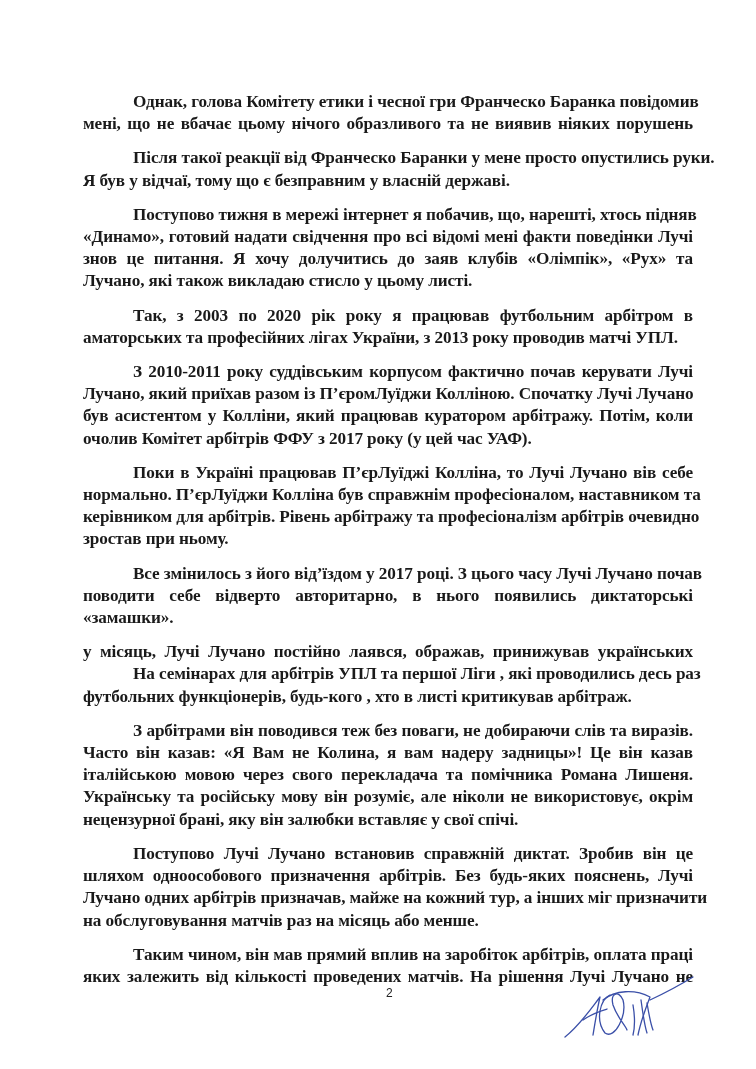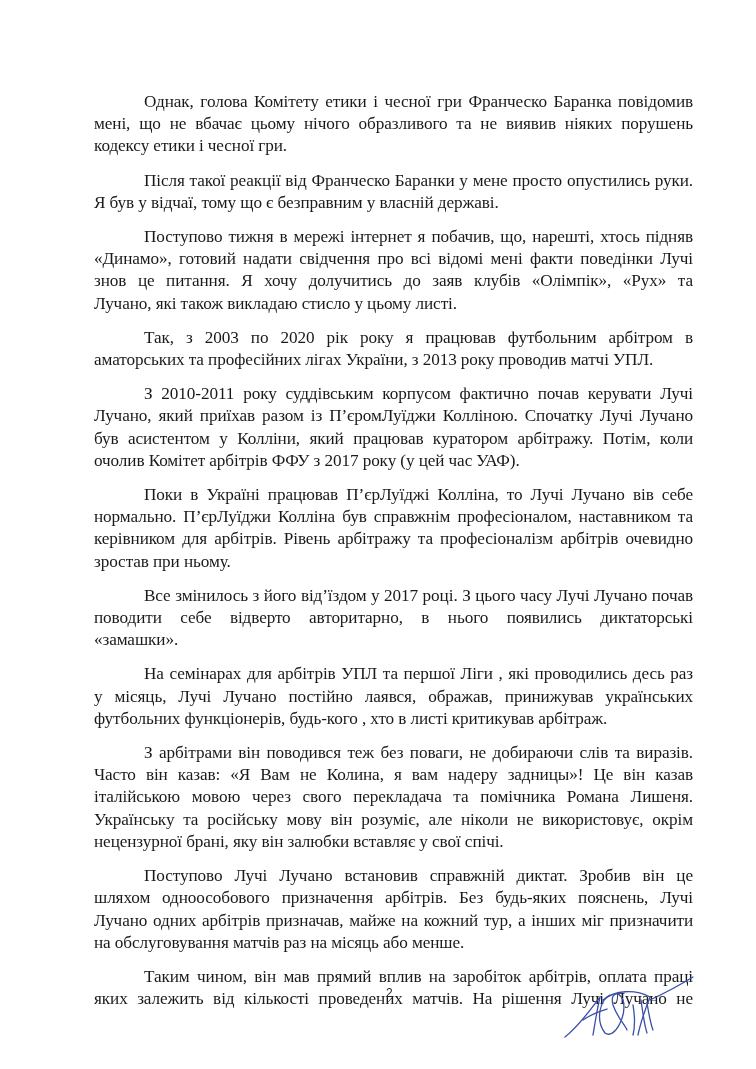--- a/index.html
+++ b/index.html
@@ -15,26 +15,27 @@
     font-family: "Liberation Serif", "DejaVu Serif", serif;
     color: #1a1a1a;
   }
   .page {
     position: absolute;
     left: 82px;
     top: 91px;
     width: 611px;
   }
   .para {
-    margin: 0 0 12px 12px;
+    margin: 0 0 12px 1px;
     font-size: 17.2px;
     line-height: 22.2px;
     text-align: justify;
     text-indent: 50px;
     letter-spacing: -0.1px;
+    font-weight: bold;
   }
   .para .ln {
     display: block;
     text-align: justify;
     text-align-last: justify;
     white-space: nowrap;
   }
   .para .ln.last {
     text-align-last: left;
   }
@@ -60,21 +61,20 @@
   }
 </style>
 </head>
 <body>
 
 <div class="page">
 
   <p class="para">
     <span class="ln first">Однак, голова Комітету етики і чесної гри Франческо Баранка  повідомив</span>
     <span class="ln">мені, що не вбачає  цьому нічого образливого та не виявив ніяких порушень</span>
-    <span class="ln last">кодексу етики і чесної гри.</span>
   </p>
 
   <p class="para">
     <span class="ln first">Після такої реакції від Франческо Баранки у мене просто опустились руки.</span>
     <span class="ln last">Я був у відчаї, тому  що є безправним у власній державі.</span>
   </p>
 
   <p class="para">
     <span class="ln first">Поступово тижня  в мережі інтернет  я побачив, що, нарешті, хтось підняв</span>
     <span class="ln">«Динамо»,  готовий надати свідчення про всі відомі мені факти поведінки Лучі</span>
@@ -101,22 +101,22 @@
     <span class="ln last">зростав при ньому.</span>
   </p>
 
   <p class="para">
     <span class="ln first">Все змінилось з його від’їздом  у 2017 році.  З цього часу Лучі Лучано  почав</span>
     <span class="ln">поводити  себе  відверто  авторитарно,    в  нього  появились  диктаторські</span>
     <span class="ln last">«замашки».</span>
   </p>
 
   <p class="para">
+    <span class="ln">у місяць, Лучі Лучано постійно лаявся, ображав, принижував українських</span>
     <span class="ln first">На  семінарах для арбітрів УПЛ  та першої Ліги , які проводились десь раз</span>
-    <span class="ln">у місяць, Лучі Лучано постійно лаявся, ображав, принижував українських</span>
     <span class="ln last">футбольних функціонерів, будь-кого , хто  в листі критикував арбітраж.</span>
   </p>
 
   <p class="para">
     <span class="ln first">З арбітрами він поводився теж без поваги, не добираючи слів та виразів.</span>
     <span class="ln">Часто він казав: «Я Вам не Колина,  я вам надеру задницы»!  Це він казав</span>
     <span class="ln">італійською мовою через свого   перекладача та помічника Романа Лишеня.</span>
     <span class="ln">Українську та  російську  мову він розуміє, але ніколи не використовує, окрім</span>
     <span class="ln last">нецензурної брані, яку він  залюбки вставляє у свої спічі.</span>
   </p>

